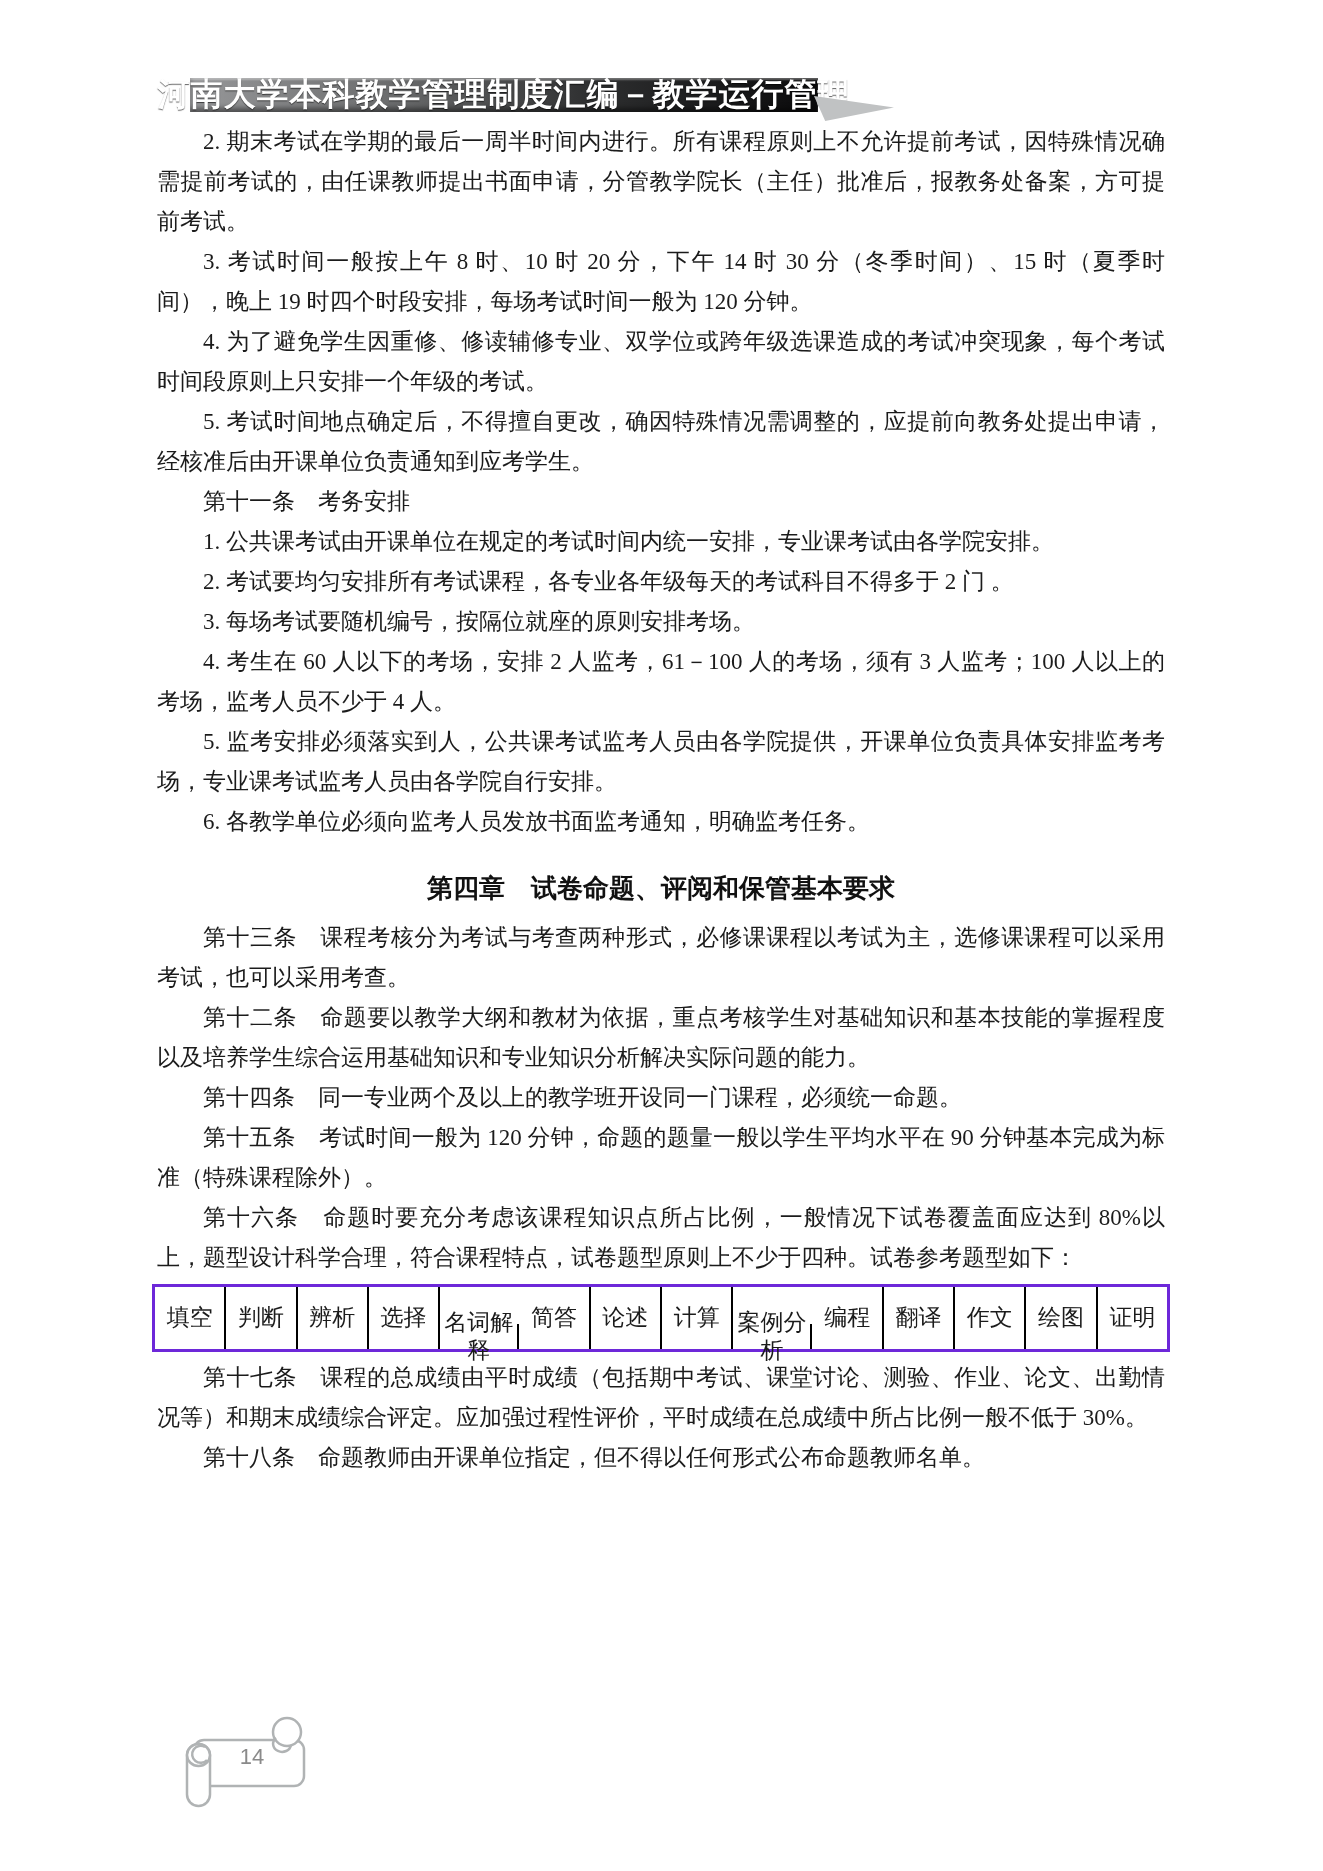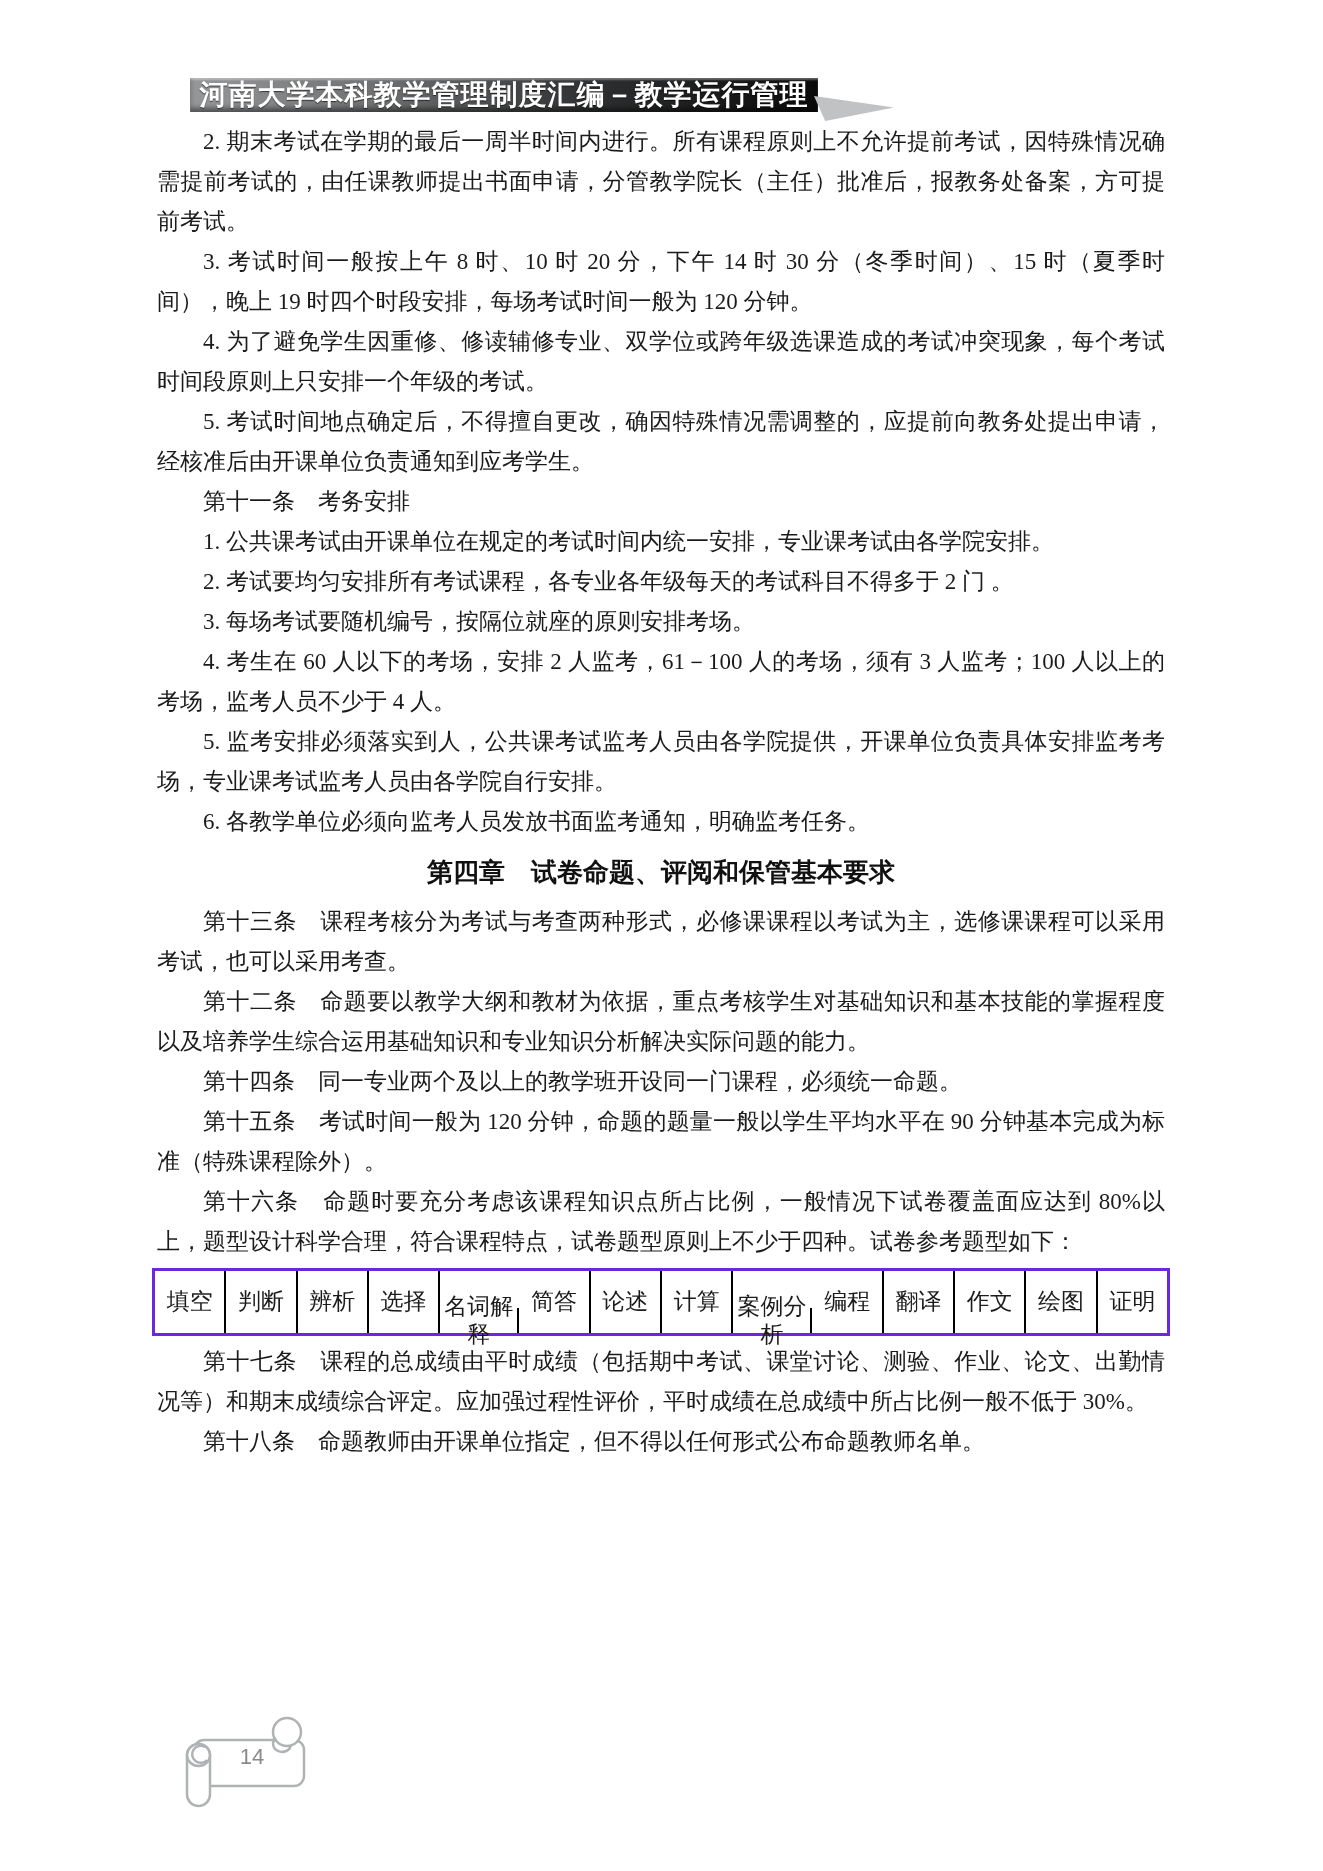--- a/index.html
+++ b/index.html
@@ -14,21 +14,21 @@
   
   .banner{
     position:absolute;left:190px;top:78px;width:628px;height:34px;
     background:linear-gradient(to right,var(--banner-left,#97989a) 0%,#6b6c6d 32%,#2e2f30 64%,var(--banner-right,#0a0a0b) 100%);
     box-shadow:inset 0 2px 2px rgba(255,255,255,.35), inset 0 -4px 5px rgba(0,0,0,.45);
     display:flex;align-items:center;justify-content:center;
   }
   .banner span{
     color:var(--banner-text,#ffffff);
     font-family:"Liberation Sans","DejaVu Sans",sans-serif;
-    font-weight:bold;font-size:28px;letter-spacing:1px;white-space:nowrap;
+    font-weight:bold;font-size:32px;letter-spacing:1px;white-space:nowrap;
     text-shadow:0 1px 1px rgba(0,0,0,.6);
   }
   .banner-arrow{
     position:absolute;left:814px;top:95px;width:80px;height:26px;
     background:var(--arrow,#c0c2c3);
     clip-path:polygon(0 4%,100% 48%,14% 100%);
   }
   
   .content{
     position:absolute;left:157px;top:122px;width:1008px;
@@ -36,21 +36,21 @@
     text-align:justify;
   }
   .content p{
     margin:0;text-indent:2em;
     word-break:break-all;
   }
   .chapter-heading{
     font-family:"Liberation Sans","DejaVu Sans",sans-serif;
     font-weight:bold;font-size:26px;line-height:40px;
     text-align:center;text-indent:0;
-    margin:10px 0 10px 0;color:#111;
+    margin:26px 0 10px 0;color:#111;
   }
   
   .qtable{
     display:flex;align-items:stretch;
     margin:6px 0 6px -5px;width:calc(100% + 10px);
     border:3px solid #6d28d9;box-sizing:border-box;height:68px;
   }
   .qcell{
     flex:1 1 0;display:flex;align-items:center;justify-content:center;
     text-align:center;font-size:23px;line-height:28px;

